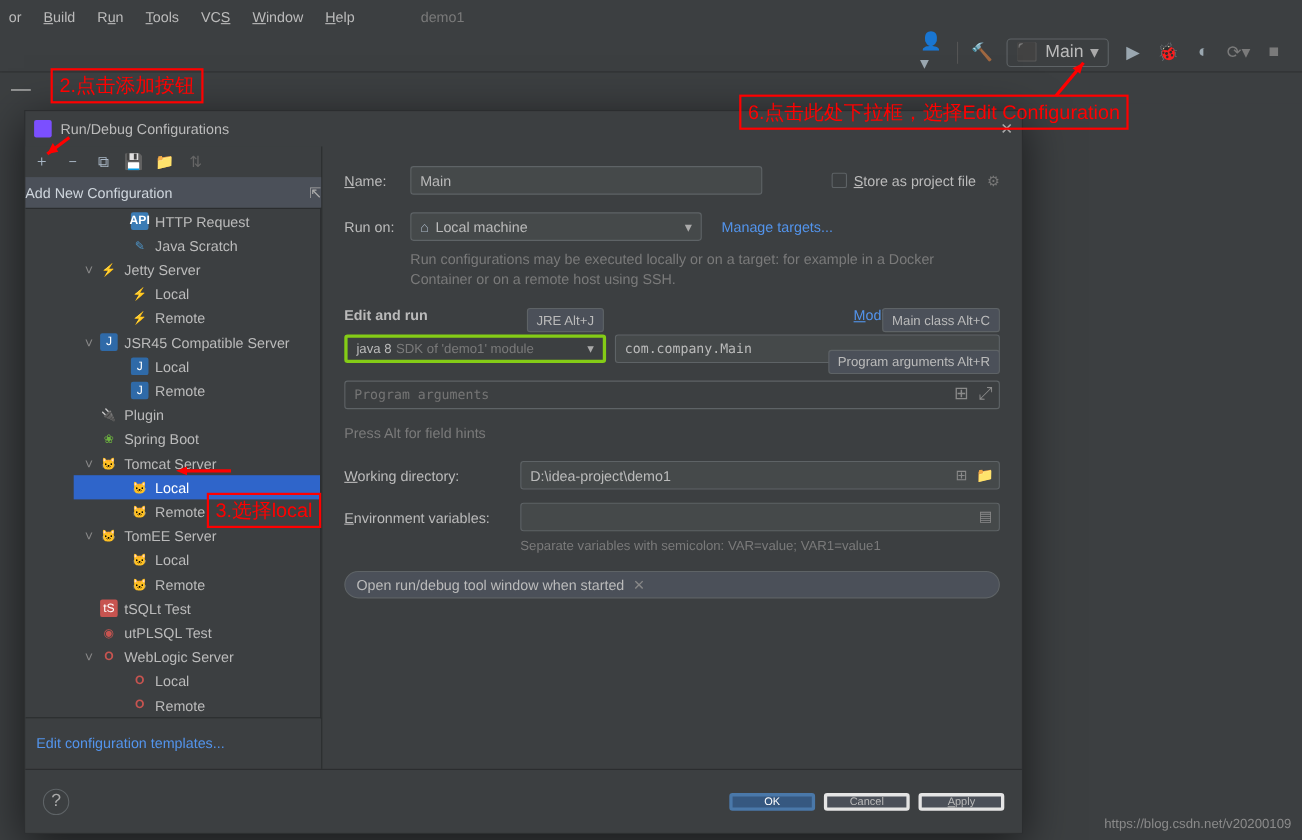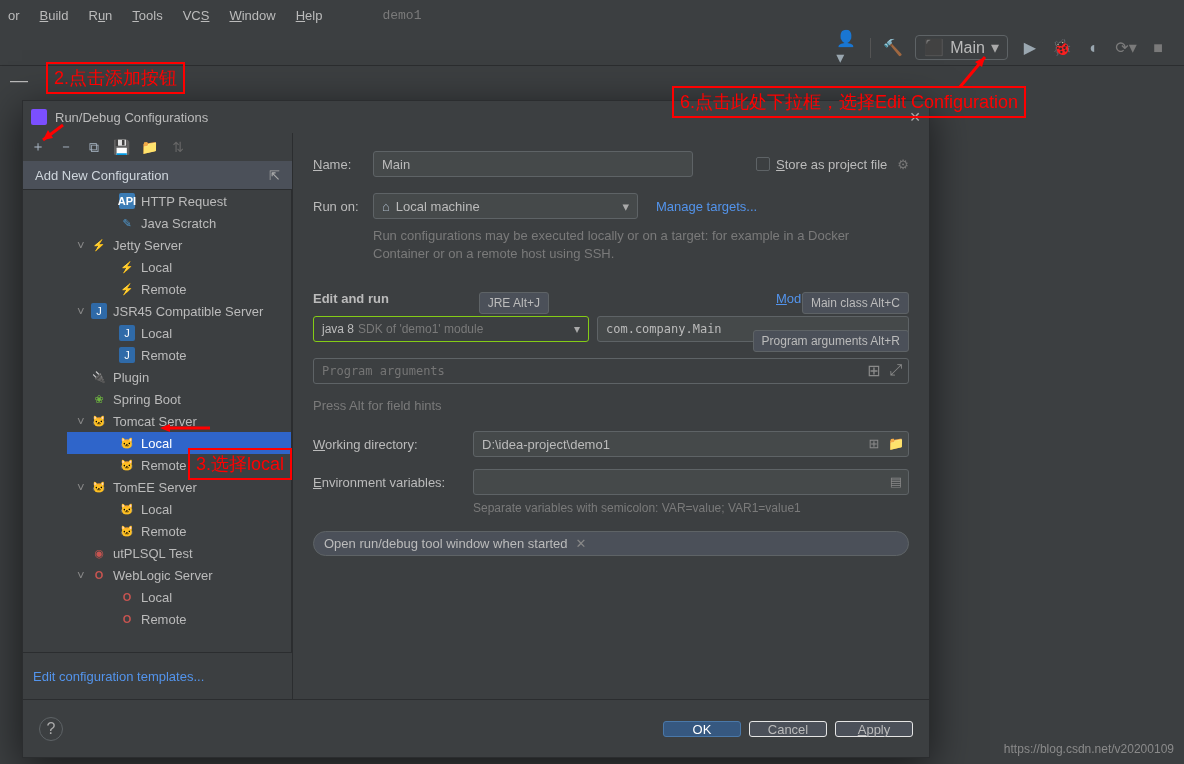--- a/index.html
+++ b/index.html
@@ -2,21 +2,21 @@
 <html><head>
 <meta charset="utf-8">
 <style>
 * { margin: 0; padding: 0; box-sizing: border-box; font-family: "Segoe UI", Arial, sans-serif; }
 body { background: #3c3f41; color: #bbbbbb; width: 1184px; height: 764px; position: relative; overflow: hidden; }
 
 
 .menubar { height: 30px; display: flex; align-items: center; padding: 0 8px; background: #3c3f41; }
 .menubar .menu-item { margin-right: 20px; color: #bbbbbb; font-size: 13px; cursor: pointer; }
 .menubar .menu-item u { text-decoration: underline; }
-.menubar .project-label { margin-left: 40px; color: #7a7a7a; font-size: 13px; font-family: Liberation Mono, monospace; }
+.menubar .project-label { margin-left: 40px; color: #7a7a7a; font-size: 13px; }
 
 
 .toolbar { height: 36px; display: flex; align-items: center; justify-content: flex-end; padding: 0 10px; background: #3c3f41; border-bottom: 1px solid #2b2d2f; }
 .toolbar .tool-btn { width: 24px; height: 24px; margin: 0 4px; display: flex; align-items: center; justify-content: center; cursor: pointer; color: #9aa7b0; }
 .toolbar .run-config { display: flex; align-items: center; border: 1px solid #5e6366; border-radius: 4px; padding: 2px 8px; margin: 0 6px; cursor: pointer; }
 .toolbar .run-config .glyph { color: #6a9f4a; margin-right: 6px; }
 .toolbar .run-config .chev { margin-left: 6px; color: #aaa; }
 .toolbar .sep { width: 1px; height: 20px; background: #555; margin: 0 6px; }
 .play { color: #62b543; }
 .bug { color: #62b543; }
@@ -35,21 +35,21 @@
 .dialog-title { height: 32px; display: flex; align-items: center; padding: 0 8px; color: #bbbbbb; font-size: 13px; }
 .dialog-title .logo { width: 16px; height: 16px; background: #7b4fff; border-radius: 2px; margin-right: 8px; display: inline-block; }
 .dialog-title .close { margin-left: auto; cursor: pointer; color: #aaa; font-size: 14px; }
 
 .dialog-body { flex: 1; display: flex; overflow: hidden; }
 
 
 .left-panel { width: 270px; background: #3c3f41; border-right: 1px solid #2b2d2f; display: flex; flex-direction: column; }
 .left-toolbar { height: 28px; display: flex; align-items: center; padding: 0 6px; gap: 10px; }
 .left-toolbar .tb { width: 18px; height: 18px; display: flex; align-items: center; justify-content: center; color: #a9b7c6; cursor: pointer; font-size: 14px; }
-.add-header { height: 28px; background: #4b5059; color: #cfd6dd; display: flex; align-items: center; padding: 0 12px; font-size: 13px; justify-content: space-between; }
+.add-header { height: 28px; background: #4b5059; color: #cfd6dd; display: flex; align-items: center; padding: 0 0; font-size: 13px; justify-content: space-between; }
 .add-header .chev { color: #aaa; }
 
 .tree { flex: 1; overflow: auto; font-size: 13px; background: #3c3f41; border: 1px solid #2b2d2f; border-left: none; }
 .tree-item { display: flex; align-items: center; height: 22px; padding-left: 10px; cursor: pointer; color: #bbbbbb; white-space: nowrap; margin-left: 44px; }
 .tree-item.depth1 { padding-left: 52px; }
 .tree-item .chev { width: 12px; display: inline-block; color: #888; margin-right: 2px; }
 .tree-item .icon { width: 16px; height: 16px; margin-right: 6px; display: inline-flex; align-items: center; justify-content: center; font-size: 11px; }
 .tree-item.selected { background: #2f65ca; color: #ffffff; }
 .ic-api { background: #3b7cb5; color: #fff; border-radius: 2px; font-size: 8px; font-weight: bold; }
 .ic-js { color: #4e95c9; }
@@ -72,48 +72,48 @@
 .input-text.name { width: 320px; }
 .store-proj { margin-left: auto; display: flex; align-items: center; gap: 6px; color: #bbbbbb; }
 .store-proj .chk { width: 14px; height: 14px; border: 1px solid #5e6366; border-radius: 2px; }
 .store-proj .gear { color: #777; margin-left: 4px; }
 
 .runon-select { display: flex; align-items: center; background: #45494a; border: 1px solid #5e6366; border-radius: 3px; height: 26px; padding: 0 8px; width: 265px; cursor: pointer; }
 .runon-select .home { margin-right: 6px; color: #a9b7c6; }
 .runon-select .chev { margin-left: auto; color: #aaa; }
 .link { color: #5394ec; cursor: pointer; }
 .hint-text { color: #7a7a7a; font-size: 13px; }
-.runhint { margin-left: 60px; margin-top: -8px; margin-bottom: 28px; line-height: 1.4; }
+.runhint { margin-left: 60px; margin-top: -8px; margin-bottom: 16px; line-height: 1.4; }
 
 .section-title { font-size: 13px; color: #bbbbbb; font-weight: bold; margin-bottom: 10px; display: flex; align-items: center; }
 .section-title .modify { margin-left: auto; font-weight: normal; }
 .section-title .kbd { color: #888; font-weight: normal; margin-left: 8px; font-size: 12px; }
 
 .buildrun-row { display: flex; gap: 8px; margin-bottom: 6px; position: relative; }
-.jre-select { display: flex; align-items: center; background: transparent; border: 1px solid #84cc16; border-radius: 3px; height: 26px; padding: 0 8px; width: 276px; cursor: pointer; font-family: monospace; font-size: 12px; }
+.jre-select { display: flex; align-items: center; background: transparent; border: 3px solid #84cc16; border-radius: 3px; height: 26px; padding: 0 8px; width: 238px; cursor: pointer; font-family: monospace; font-size: 12px; }
 .jre-select .v { color: #bbbbbb; }
 .jre-select .rest { color: #7a7a7a; margin-left: 4px; }
 .jre-select .chev { margin-left: auto; color: #aaa; }
 .mainclass { flex: 1; font-family: monospace; font-size: 12px; }
 
 .tooltip-box { position: absolute; background: #4b5059; border: 1px solid #5e6366; color: #bbbbbb; font-size: 12px; padding: 3px 8px; border-radius: 3px; z-index: 10; }
 
 .progargs-row { display: flex; position: relative; margin-bottom: 8px; }
 .progargs { flex: 1; background: transparent; border: 1px solid #5e6366; border-radius: 3px; height: 26px; padding: 0 8px; font-family: monospace; font-size: 12px; color: #7a7a7a; }
 .progargs-actions { position: absolute; right: 4px; top: 3px; display: flex; gap: 4px; }
 .progargs-actions .ab { width: 18px; height: 18px; color: #8a8a8a; display: flex; align-items: center; justify-content: center; cursor: pointer; }
 
 .pill { display: inline-flex; align-items: center; background: #4b5059; border: 1px solid #5e6366; border-radius: 14px; padding: 4px 10px; font-size: 13px; color: #bbbbbb; margin-top: 16px; }
 .pill .x { margin-left: 8px; color: #888; cursor: pointer; }
 
 
 .dialog-footer { height: 58px; border-top: 1px solid #2b2d2f; display: flex; align-items: center; padding: 0 16px; background: #3c3f41; }
 .help-btn { width: 24px; height: 24px; border: 1px solid #5e6366; border-radius: 50%; display: flex; align-items: center; justify-content: center; color: #aaa; cursor: pointer; }
 .dialog-footer .spacer { flex: 1; }
-.btn { min-width: 78px; height: 16px; border: 1px solid #e5e5e5; background: #4b5059; color: #bbbbbb; border-radius: 3px; font-size: 13px; cursor: pointer; margin-left: 8px; }
+.btn { min-width: 78px; height: 16px; border: 3px solid #e5e5e5; background: #4b5059; color: #bbbbbb; border-radius: 3px; font-size: 10px; cursor: pointer; margin-left: 8px; }
 .btn.primary { background: #365880; border-color: #4a78a9; color: #fff; }
 
 .watermark { position: absolute; right: 10px; bottom: 8px; color: #8a8a8a; font-size: 12px; z-index: 60; }
 
 .row-field { display: flex; align-items: center; margin-bottom: 12px; font-size: 13px; }
 .row-field label { width: 160px; color: #bbbbbb; }
 .row-field .fld-wrap { flex: 1; position: relative; }
 .fld { width: 100%; background: #45494a; border: 1px solid #5e6366; border-radius: 3px; height: 26px; padding: 0 8px; color: #bbbbbb; font-size: 13px; }
 .fld-actions { position: absolute; right: 4px; top: 3px; display: flex; gap: 4px; }
 .fld-actions .ab { width: 18px; height: 18px; color: #8a8a8a; display: flex; align-items: center; justify-content: center; cursor: pointer; }
@@ -258,20 +258,25 @@
           <div class="tree-item depth1">
             <span class="icon ic-tomcat">🐱</span>
             <span>Local</span>
           </div>
           <div class="tree-item depth1">
             <span class="icon ic-tomcat">🐱</span>
             <span>Remote</span>
           </div>
           <div class="tree-item">
             <span class="chev"></span>
+            <span class="icon ic-sql">tS</span>
+            <span>tSQLt Test</span>
+          </div>
+          <div class="tree-item">
+            <span class="chev"></span>
             <span class="icon ic-ut">◉</span>
             <span>utPLSQL Test</span>
           </div>
           <div class="tree-item">
             <span class="chev">˅</span>
             <span class="icon ic-wl">O</span>
             <span>WebLogic Server</span>
           </div>
           <div class="tree-item depth1">
             <span class="icon ic-wl">O</span>

